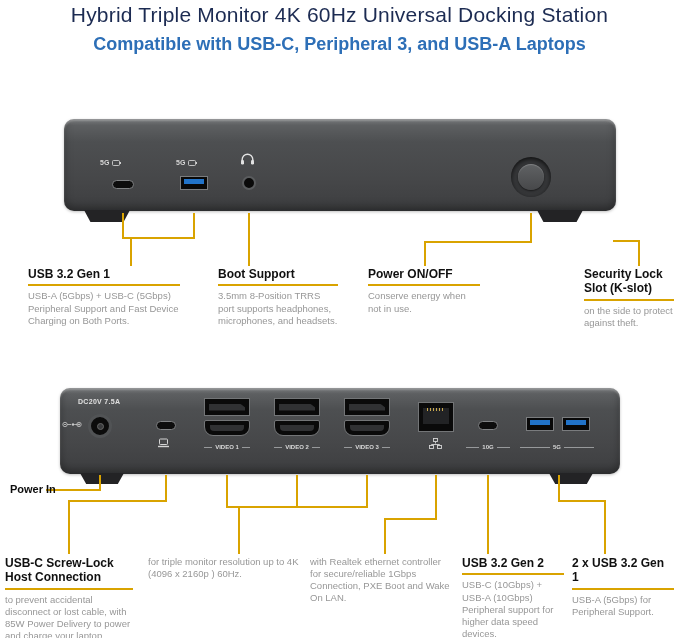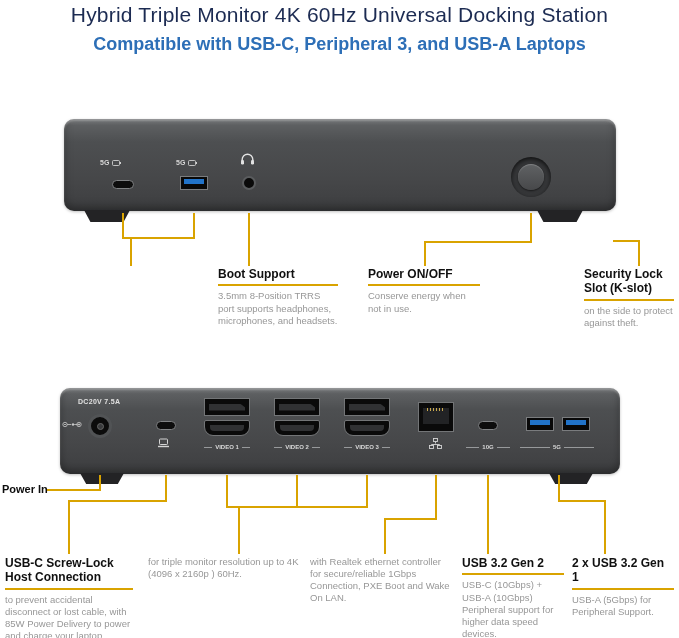--- a/index.html
+++ b/index.html
@@ -94,20 +94,24 @@
   <div class="cl" style="left:193px;top:213px;width:2px;height:26px"></div>
   <div class="cl" style="left:122px;top:237px;width:73px;height:2px"></div>
   <div class="cl" style="left:130px;top:237px;width:2px;height:29px"></div>
   <div class="cl" style="left:248px;top:213px;width:2px;height:53px"></div>
   <div class="cl" style="left:530px;top:213px;width:2px;height:30px"></div>
   <div class="cl" style="left:424px;top:241px;width:108px;height:2px"></div>
   <div class="cl" style="left:424px;top:241px;width:2px;height:25px"></div>
   <div class="cl" style="left:613px;top:240px;width:27px;height:2px"></div>
   <div class="cl" style="left:638px;top:240px;width:2px;height:26px"></div>
 
+  <div class="callout" style="left:28px;top:267px;width:152px">
+    <div class="t">USB 3.2 Gen 1</div>
+    <div class="b">USB-A (5Gbps) + USB-C (5Gbps) Peripheral Support and Fast Device Charging on Both Ports.</div>
+  </div>
   <div class="callout" style="left:218px;top:267px;width:120px">
     <div class="t">Boot Support</div>
     <div class="b">3.5mm 8-Position TRRS port supports headphones, microphones, and headsets.</div>
   </div>
   <div class="callout" style="left:584px;top:267px;width:90px">
     <div class="t">Security Lock Slot (K-slot)</div>
     <div class="b">on the side to protect against theft.</div>
   </div>
   <div class="callout" style="left:368px;top:267px;width:112px">
     <div class="t">Power ON/OFF</div>
@@ -202,21 +206,21 @@
   <div class="cl" style="left:435px;top:475px;width:2px;height:45px"></div>
   <div class="cl" style="left:384px;top:518px;width:53px;height:2px"></div>
   <div class="cl" style="left:384px;top:518px;width:2px;height:36px"></div>
 
   <div class="cl" style="left:487px;top:475px;width:2px;height:79px"></div>
 
   <div class="cl" style="left:558px;top:475px;width:2px;height:27px"></div>
   <div class="cl" style="left:558px;top:500px;width:48px;height:2px"></div>
   <div class="cl" style="left:604px;top:500px;width:2px;height:54px"></div>
 
-  <div class="power-in" style="left:2px;top:483px">Power In</div>
+  <div class="power-in" style="left:10px;top:483px">Power In</div>
 
   <div class="callout" style="left:5px;top:556px;width:128px">
     <div class="t">USB-C Screw-Lock Host Connection</div>
     <div class="b">to prevent accidental disconnect or lost cable, with 85W Power Delivery to power and charge your laptop.</div>
   </div>
   <div class="callout" style="left:148px;top:556px;width:152px">
     <div class="b">for triple monitor resolution up to 4K (4096 x 2160p ) 60Hz.</div>
   </div>
   <div class="callout" style="left:310px;top:556px;width:142px">
     <div class="b">with Realtek ethernet controller for secure/reliable 1Gbps Connection, PXE Boot and Wake On LAN.</div>

